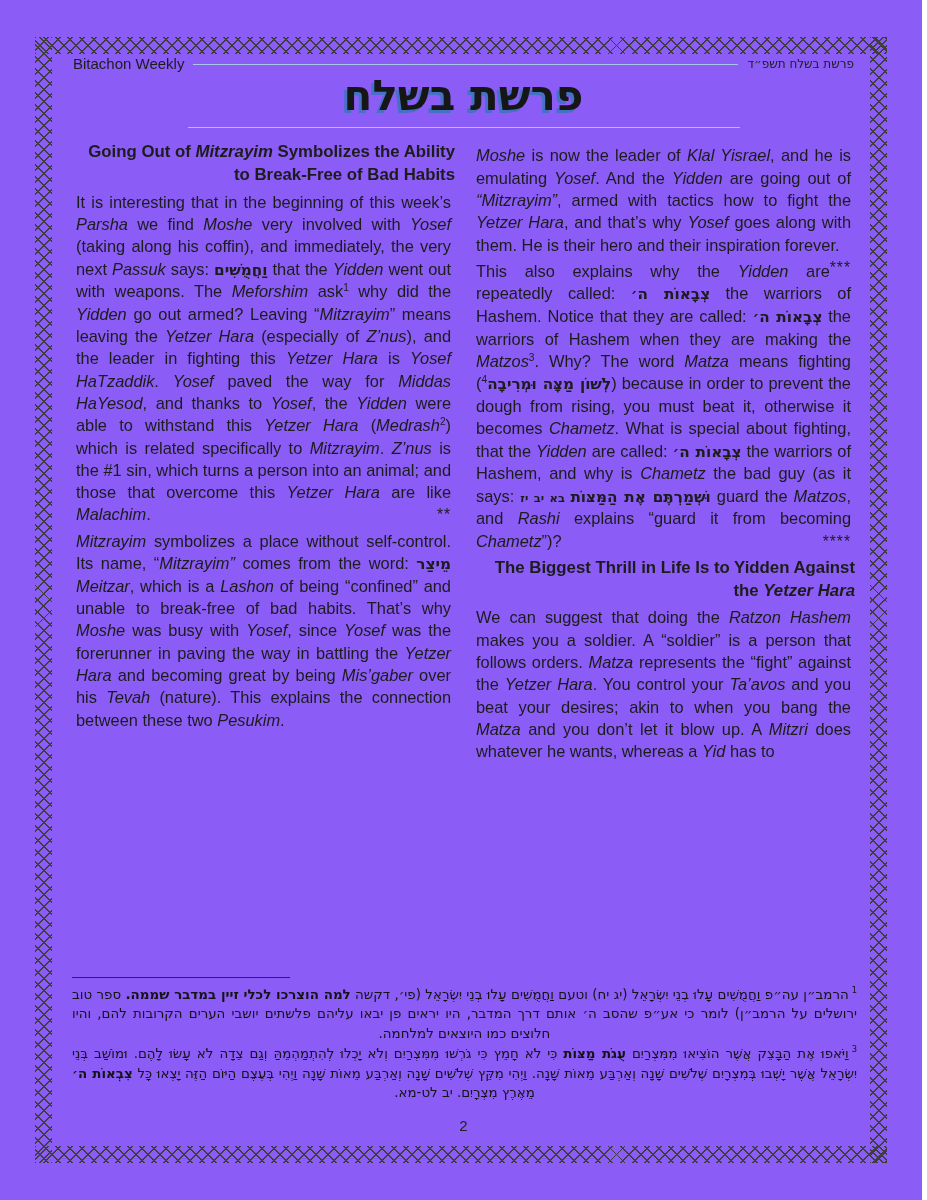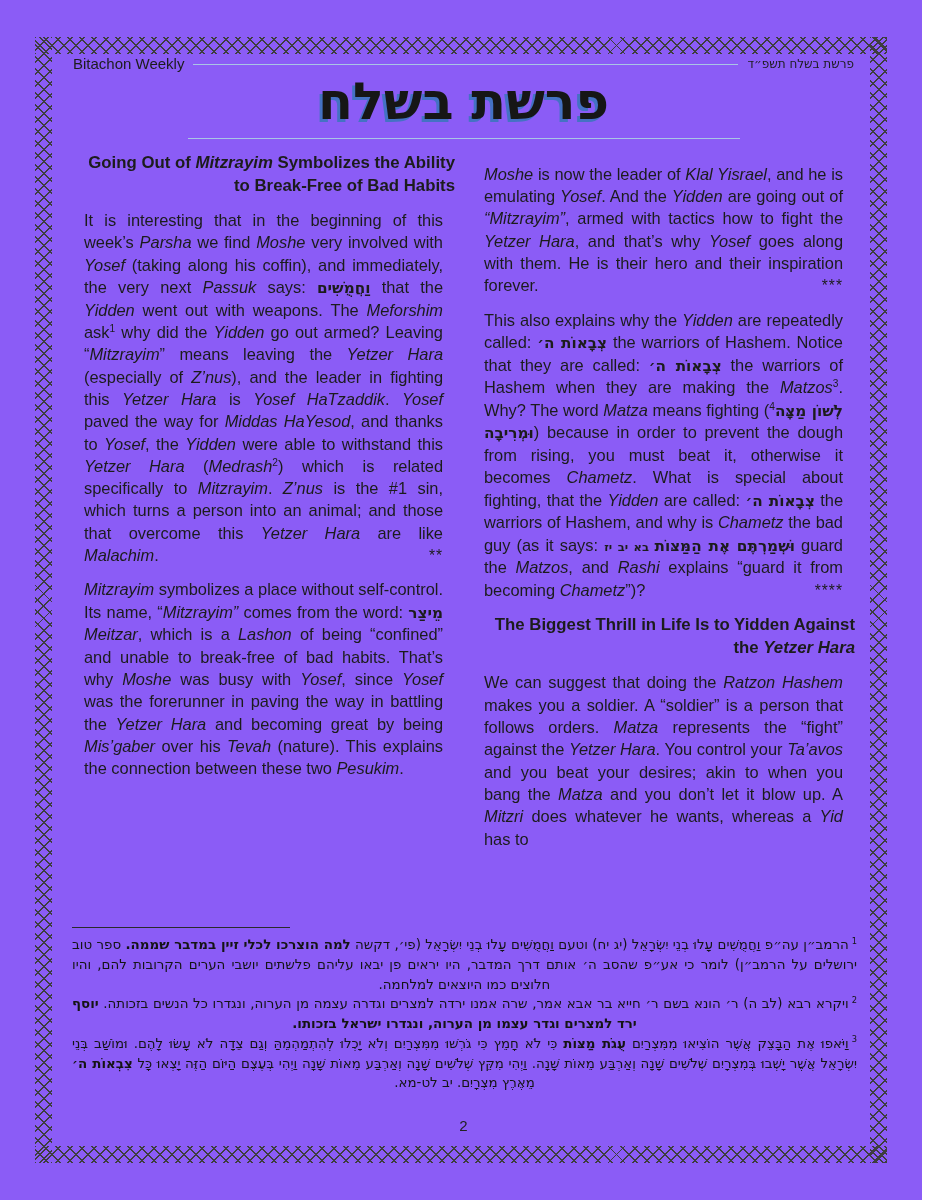--- a/index.html
+++ b/index.html
@@ -17,43 +17,43 @@
   .xb-right{right:35px;top:37px;bottom:37px;width:17px;}
 
   .content{position:absolute;left:53px;top:54px;width:821px;height:1091px;}
 
   .header-row{display:flex;align-items:center;padding:0 20px;margin-top:1px;gap:9px;}
   .hdr-left{font-size:15px;white-space:nowrap;}
   .hdr-rule{flex:1;border-top:1.5px solid #a9c5e5;margin-top:2px;}
   .hdr-right{font-size:12px;white-space:nowrap;direction:rtl;
              font-family:"DejaVu Sans",sans-serif;}
 
-  .big-title{text-align:center;margin-top:0px;font-size:51px;font-weight:bold;line-height:1.15;
+  .big-title{text-align:center;margin-top:0px;font-size:42px;font-weight:bold;line-height:1.15;
              direction:rtl;font-family:"DejaVu Serif","DejaVu Sans",serif;color:#161616;
              text-shadow:-3px 3px 0 #4472c4;}
   .title-rule{width:552px;margin:7px auto 0;border-top:1.5px solid #a9c5e5;}
 
   .columns{display:flex;gap:17px;padding:0 19px;margin-top:12px;height:742px;overflow:hidden;}
   .col{flex:1;font-size:16.4px;line-height:1.36;text-align:justify;}
 
   .blk-pasuk{text-align:center;direction:rtl;font-weight:bold;font-size:15.5px;
              font-family:"DejaVu Sans",sans-serif;margin-bottom:2px;}
   .blk-heading{text-align:right;font-weight:bold;font-size:16.8px;line-height:1.38;}
-  .blk-para{margin:12px;}
+  .blk-para{margin:4px;}
 
   .sg-n{}
   .sg-i{font-style:italic;}
   .sg-b{font-weight:bold;}
   .sg-bi{font-weight:bold;font-style:italic;}
   .sg-he{font-family:"DejaVu Sans",sans-serif;font-weight:bold;font-size:0.93em;}
   .sg-hes{font-family:"DejaVu Sans",sans-serif;font-weight:bold;font-size:0.70em;}
   .sg-sup{font-size:0.62em;line-height:0;}
   .sg-st{float:right;font-size:0.95em;letter-spacing:1px;position:relative;top:1px;}
 
-  .foot-area{position:absolute;left:19px;right:17px;bottom:52px;}
+  .foot-area{position:absolute;left:19px;right:17px;bottom:42px;}
   .fn-sep{width:218px;border-top:1.2px solid #2a2a2a;margin-bottom:7px;}
   .fn{direction:rtl;text-align:justify;text-align-last:center;
       font-family:"DejaVu Sans",sans-serif;font-size:13.4px;line-height:1.47;color:#141414;}
   .fn .fn-num{font-size:0.62em;vertical-align:super;line-height:0;margin-left:3px;}
   .fn .sg-b{font-weight:bold;}
 
   .page-num{position:absolute;bottom:11px;left:0;width:100%;text-align:center;
             font-size:15px;color:#222;}
 </style>
 </head>
@@ -87,20 +87,19 @@
           <div class="blk-para"><span class="sg-n">This also explains why the </span><span class="sg-i">Yidden</span><span class="sg-n"> are repeatedly called: </span><span class="sg-he">צְבָאוֹת ה׳</span><span class="sg-n"> the warriors of Hashem. Notice that they are called: </span><span class="sg-he">צְבָאוֹת ה׳</span><span class="sg-n"> the warriors of Hashem when they are making the </span><span class="sg-i">Matzos</span><sup class="sg-sup">3</sup><span class="sg-n">. Why? The word </span><span class="sg-i">Matza</span><span class="sg-n"> means fighting (</span><sup class="sg-sup">4</sup><span class="sg-he">לְשׁוֹן מַצָּה וּמְרִיבָה</span><span class="sg-n">) because in order to prevent the dough from rising, you must beat it, otherwise it becomes </span><span class="sg-i">Chametz</span><span class="sg-n">. What is special about fighting, that the </span><span class="sg-i">Yidden</span><span class="sg-n"> are called: </span><span class="sg-he">צְבָאוֹת ה׳</span><span class="sg-n"> the warriors of Hashem, and why is </span><span class="sg-i">Chametz</span><span class="sg-n"> the bad guy (as it says: </span><span class="sg-he">וּשְׁמַרְתֶּם אֶת הַמַּצּוֹת</span><span class="sg-hes"> בא יב יז</span><span class="sg-n"> guard the </span><span class="sg-i">Matzos</span><span class="sg-n">, and </span><span class="sg-i">Rashi</span><span class="sg-n"> explains “guard it from becoming </span><span class="sg-i">Chametz</span><span class="sg-n">”)?</span><span class="sg-st">****</span></div>
           <div class="blk-heading"><span class="sg-b">The Biggest Thrill in Life Is to Yidden Against the </span><span class="sg-bi">Yetzer Hara</span></div>
           <div class="blk-para"><span class="sg-n">We can suggest that doing the </span><span class="sg-i">Ratzon Hashem</span><span class="sg-n"> makes you a soldier. A “soldier” is a person that follows orders. </span><span class="sg-i">Matza</span><span class="sg-n"> represents the “fight” against the </span><span class="sg-i">Yetzer Hara</span><span class="sg-n">. You control your </span><span class="sg-i">Ta’avos</span><span class="sg-n"> and you beat your desires; akin to when you bang the </span><span class="sg-i">Matza</span><span class="sg-n"> and you don’t let it blow up. A </span><span class="sg-i">Mitzri</span><span class="sg-n"> does whatever he wants, whereas a </span><span class="sg-i">Yid</span><span class="sg-n"> has to</span></div>
         </div>
     </div>
 
     <div class="foot-area">
       <div class="fn-sep"></div>
       <div>
           <div class="fn"><span class="fn-num">1</span><span class="sg-n">הרמב״ן עה״פ וַחֲמֻשִׁים עָלוּ בְנֵי יִשְׂרָאֵל (יג יח) וטעם וַחֲמֻשִׁים עָלוּ בְנֵי יִשְׂרָאֵל (פי׳, דקשה </span><span class="sg-b">למה הוצרכו לכלי זיין במדבר שממה.</span><span class="sg-n"> ספר טוב ירושלים על הרמב״ן) לומר כי אע״פ שהסב ה׳ אותם דרך המדבר, היו יראים פן יבאו עליהם פלשתים יושבי הערים הקרובות להם, והיו חלוצים כמו היוצאים למלחמה.</span></div>
-          <div class="fn"><span class="fn-num">2</span><span class="sg-n">ויקרא רבא (לב ה) ר׳ הונא בשם ר׳ חייא בר אבא אמר, שרה אמנו ירדה למצרים וגדרה עצמה מן הערוה, ונגדרו כל הנשים בזכותה. </span><span class="sg-b">יוסף ירד למצרים וגדר עצמו מן הערוה, ונגדרו ישראל בזכותו.</span></div>
           <div class="fn"><span class="fn-num">3</span><span class="sg-n">וַיֹּאפוּ אֶת הַבָּצֵק אֲשֶׁר הוֹצִיאוּ מִמִּצְרַיִם </span><span class="sg-b">עֻגֹת מַצּוֹת</span><span class="sg-n"> כִּי לֹא חָמֵץ כִּי גֹרְשׁוּ מִמִּצְרַיִם וְלֹא יָכְלוּ לְהִתְמַהְמֵהַּ וְגַם צֵדָה לֹא עָשׂוּ לָהֶם. וּמוֹשַׁב בְּנֵי יִשְׂרָאֵל אֲשֶׁר יָשְׁבוּ בְּמִצְרָיִם שְׁלֹשִׁים שָׁנָה וְאַרְבַּע מֵאוֹת שָׁנָה. וַיְהִי מִקֵּץ שְׁלֹשִׁים שָׁנָה וְאַרְבַּע מֵאוֹת שָׁנָה וַיְהִי בְּעֶצֶם הַיּוֹם הַזֶּה יָצְאוּ כָּל </span><span class="sg-b">צִבְאוֹת ה׳</span><span class="sg-n"> מֵאֶרֶץ מִצְרָיִם. יב לט-מא.</span></div>
         </div>
     </div>
 
     <div class="page-num">2</div>
   </div>
 </div>
 
 </body></html>

